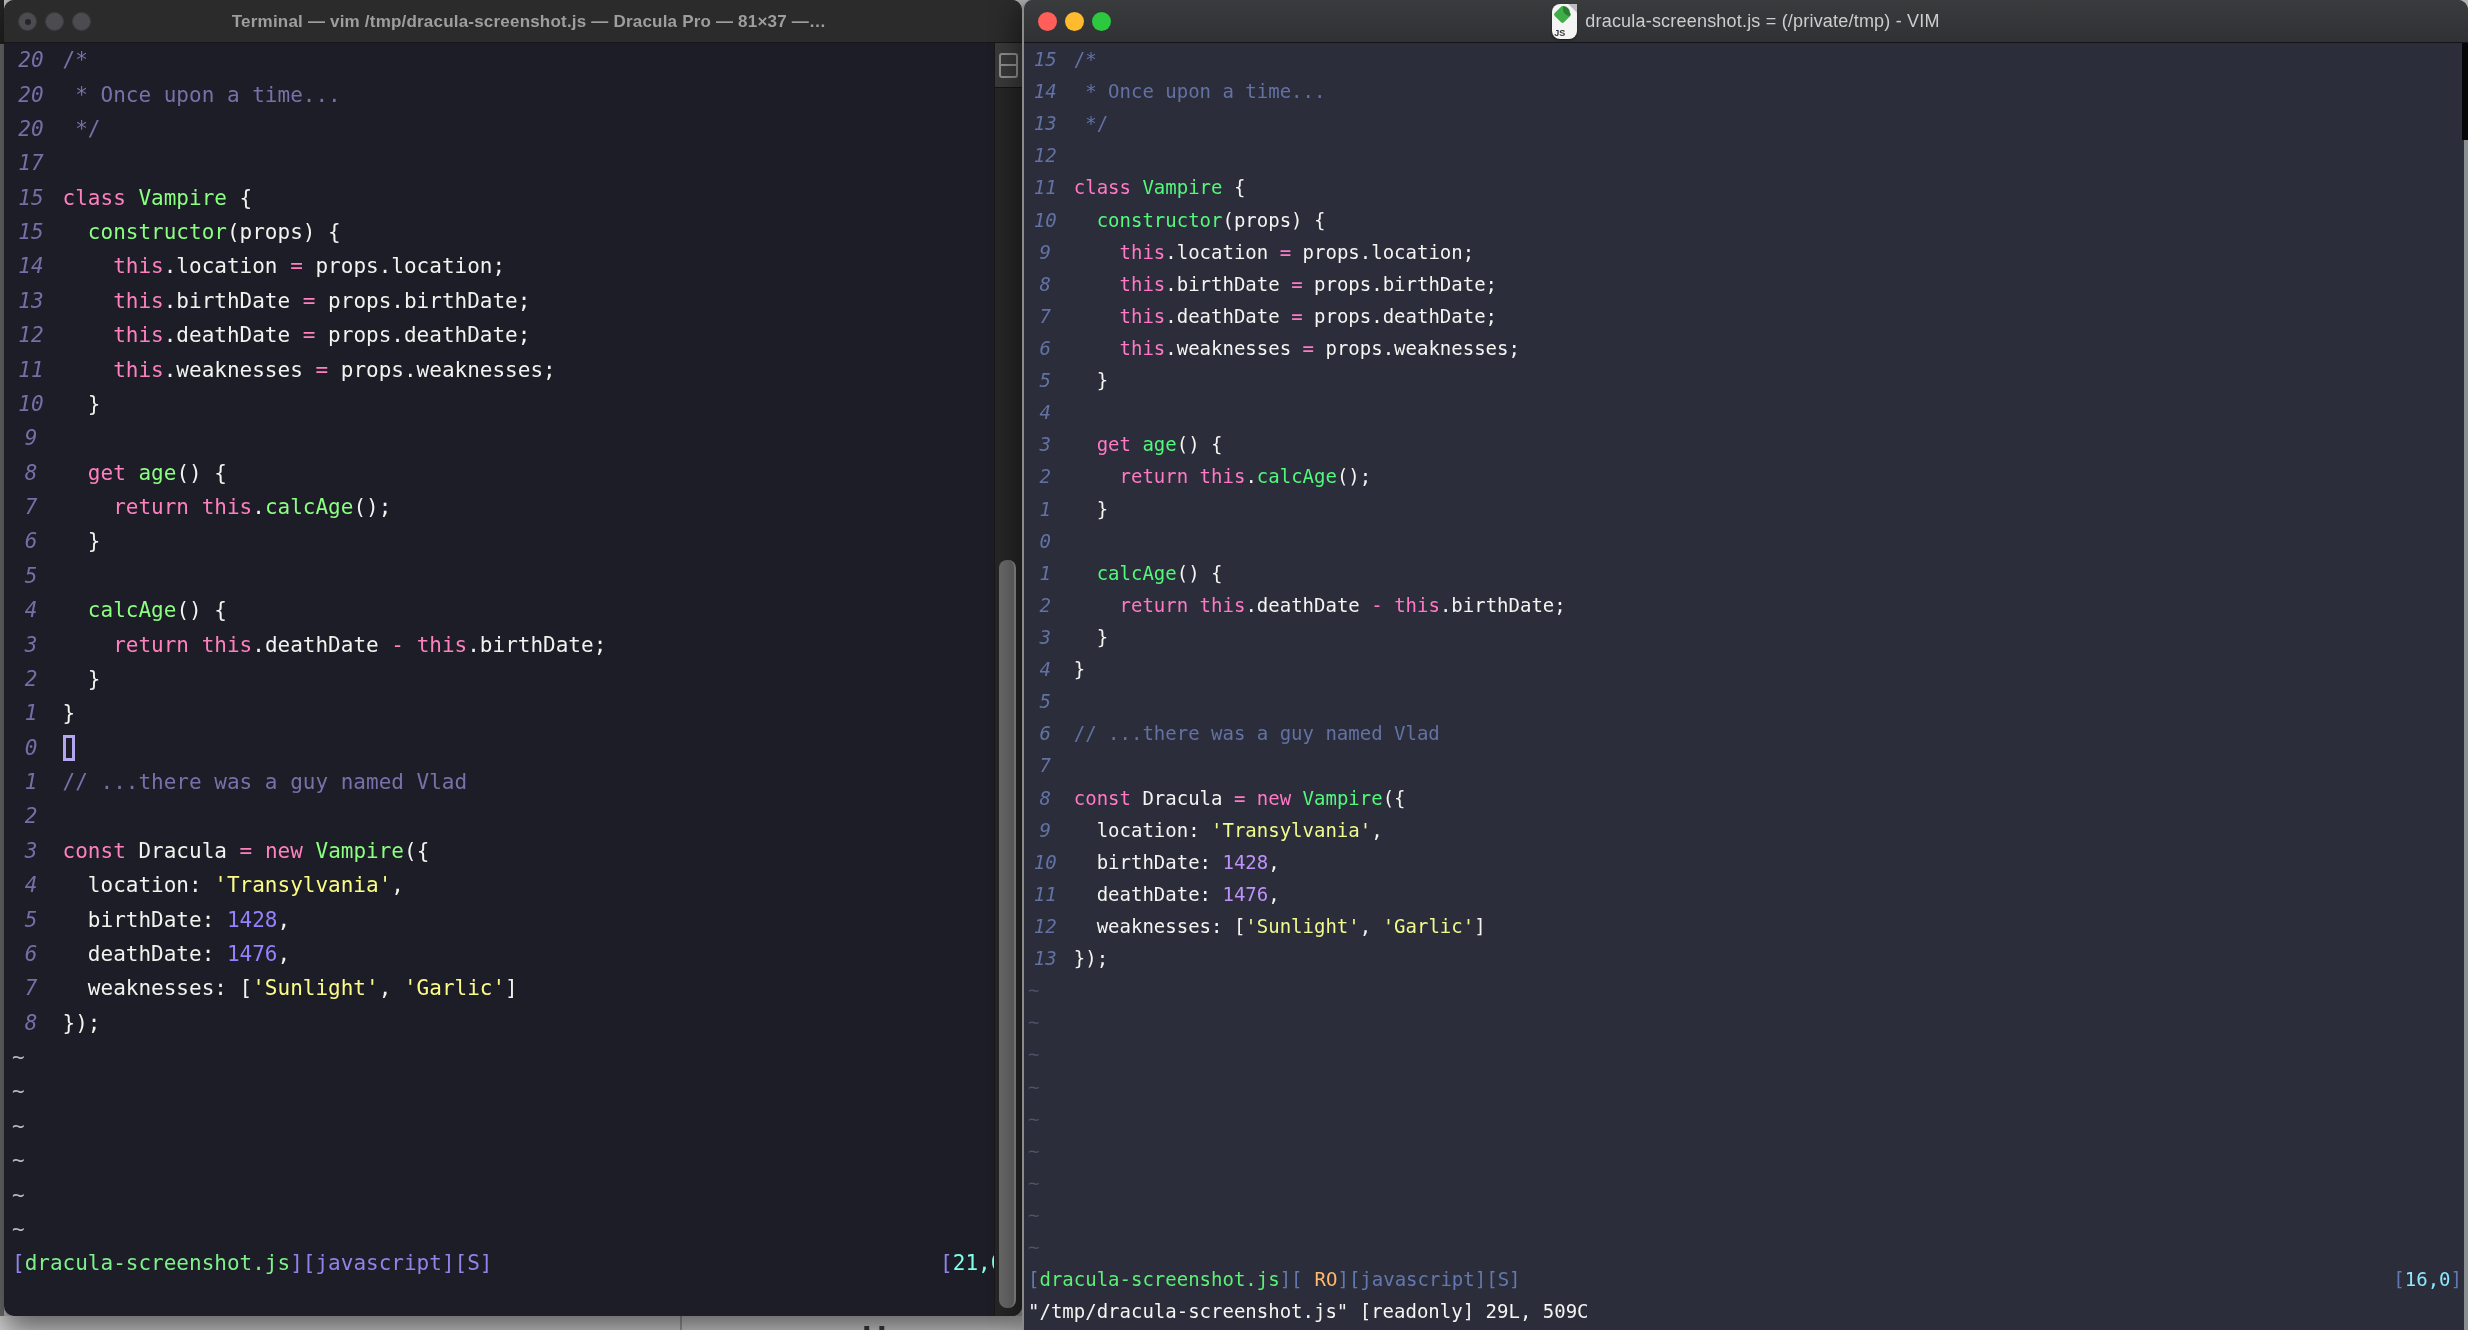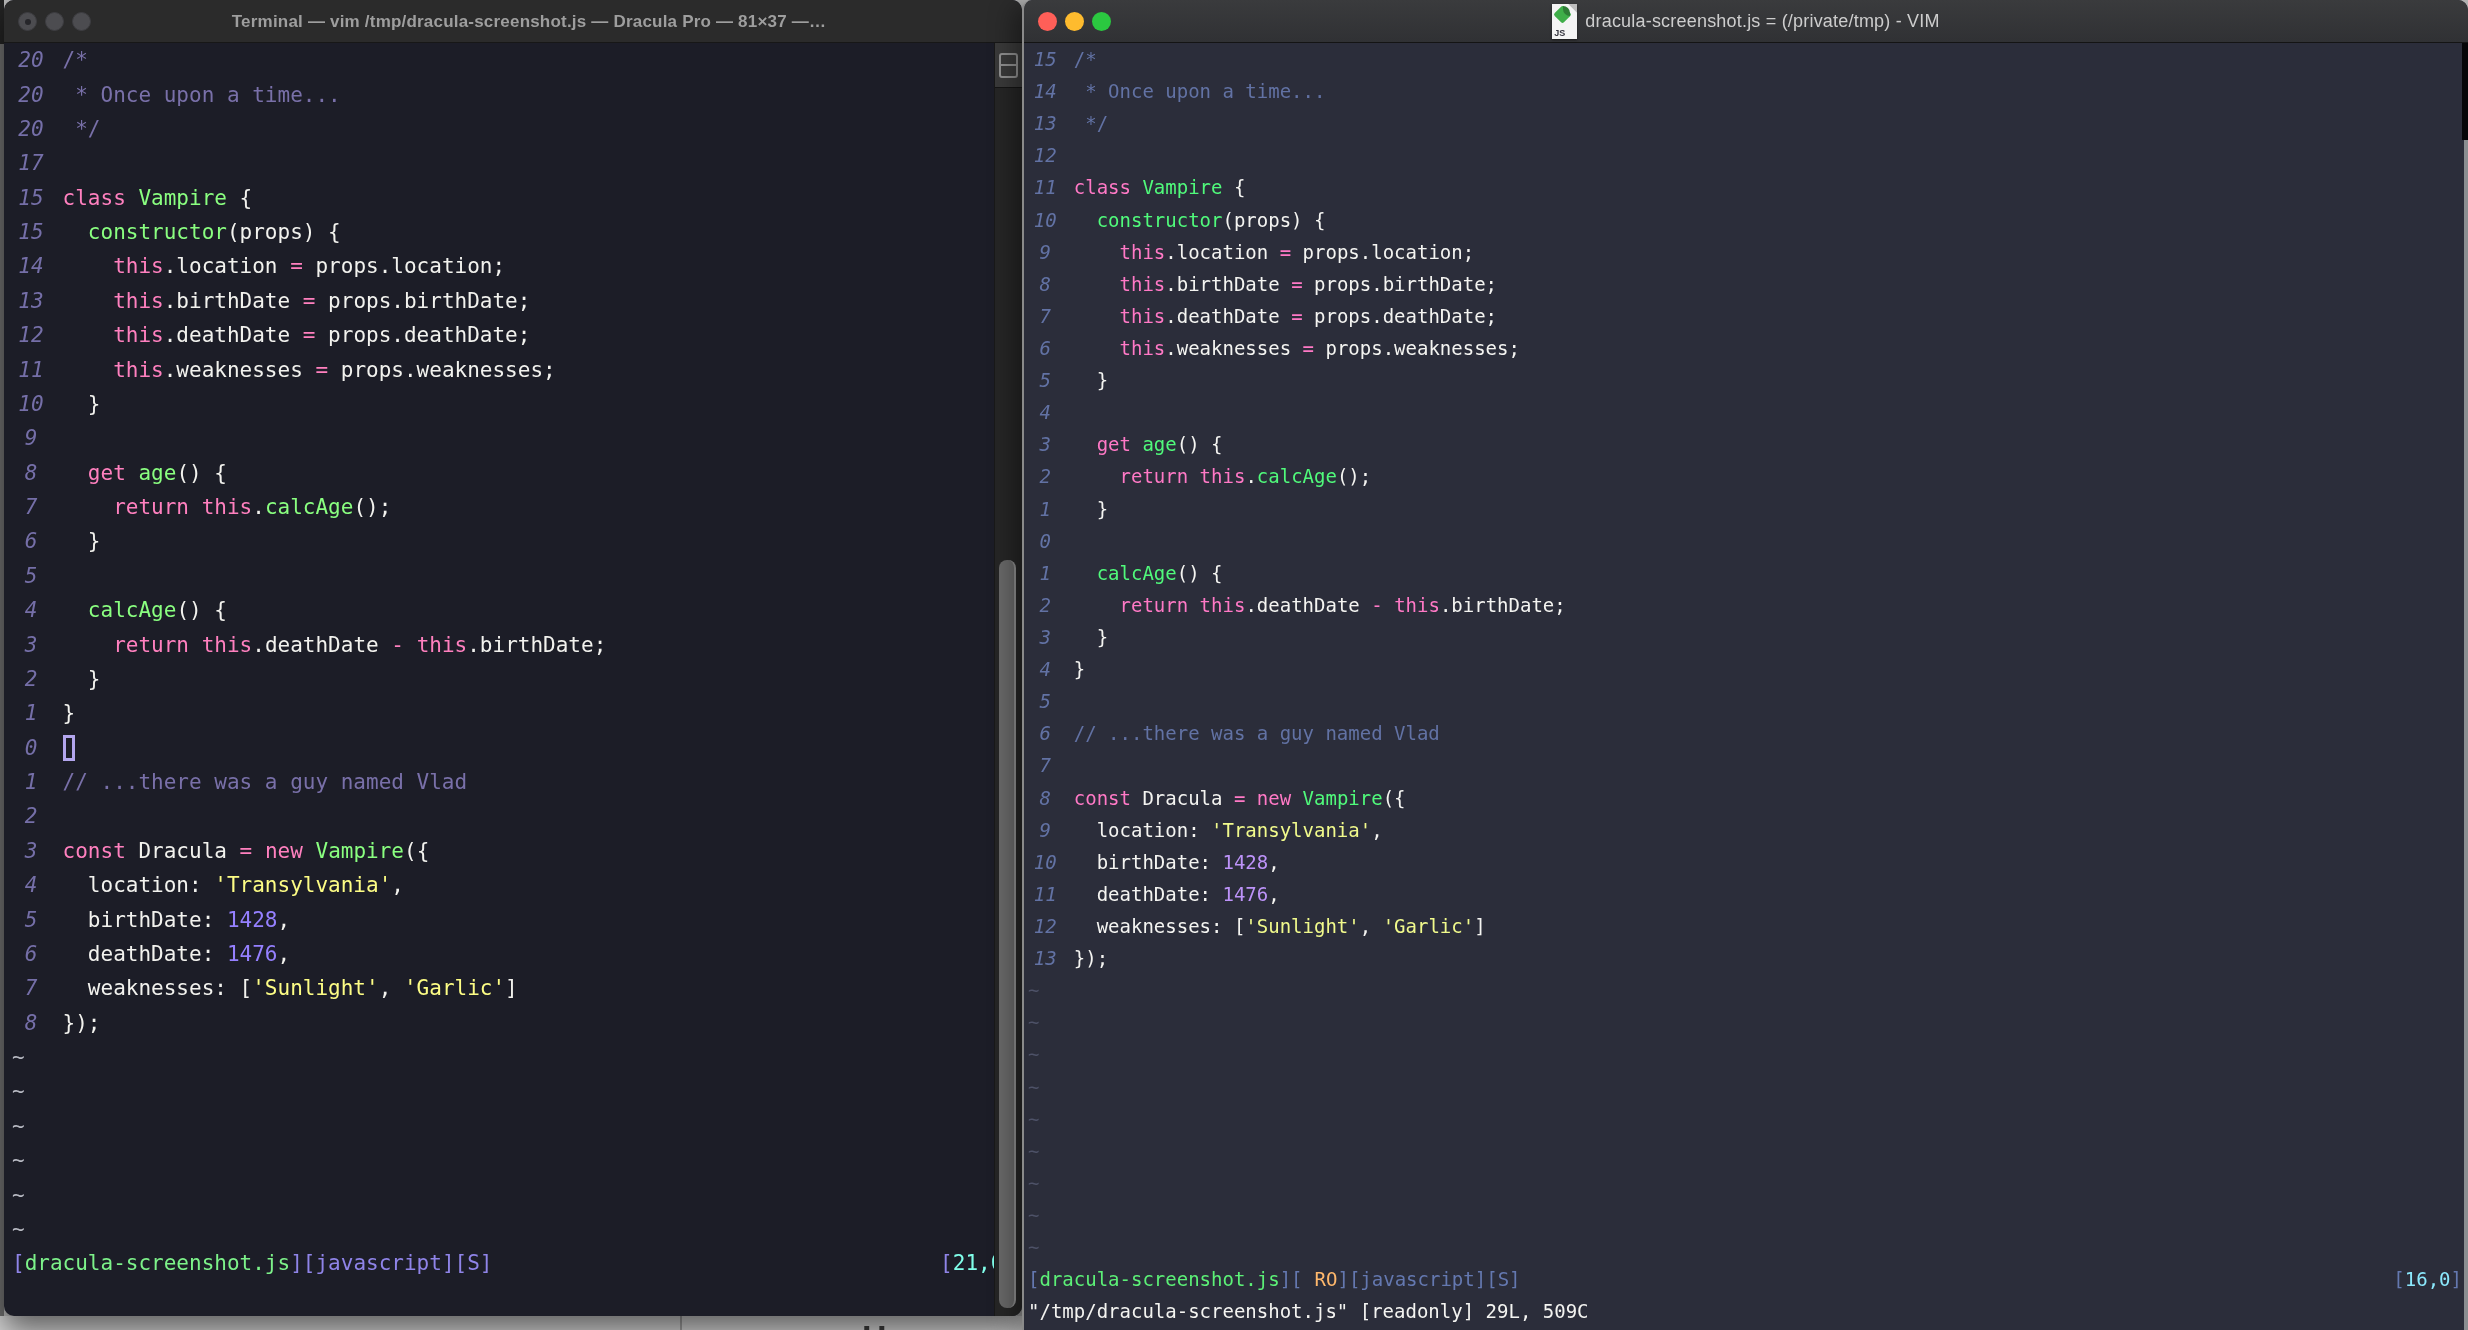--- a/index.html
+++ b/index.html
@@ -42,21 +42,21 @@
     border-left:2px solid #8a8a8a;box-shadow:-8px 6px 26px rgba(0,0,0,.4);}
   #win-right .titlebar{background:linear-gradient(#3a3b3d,#303134);border-bottom:1px solid #141414;border-radius:8px 8px 0 0;}
   #win-right .light-close{background:#ff5f58;}
   #win-right .light-min{background:#febb2e;}
   #win-right .light-zoom{background:#2bc840;}
   #win-right .tb-title{font-size:18px;font-weight:500;color:#cdcdcd;letter-spacing:.2px;}
   .edge-notch{position:absolute;right:0;top:43px;width:6px;height:97px;background:#060608;}
   .edge-line{position:absolute;right:0;top:140px;width:4px;bottom:0;background:#8a8e91;}
 
   
-  .doc-icon{width:25px;height:35px;background:#f4f4f4;border-radius:0;position:relative;box-shadow:0 1px 2px rgba(0,0,0,.5);}
+  .doc-icon{width:25px;height:35px;background:#f4f4f4;border-radius:8px;position:relative;box-shadow:0 1px 2px rgba(0,0,0,.5);}
   .doc-fold{position:absolute;right:0;top:0;width:9px;height:9px;background:#bdbdbd;clip-path:polygon(0 0,100% 100%,100% 0);}
   .doc-mark{position:absolute;left:4px;top:4px;width:13px;height:13px;background:#3fae49;transform:rotate(45deg);border-radius:2px;}
   .doc-leaf{position:absolute;left:11px;top:2px;width:7px;height:10px;background:#2e7d36;border-radius:0 8px 0 8px;}
   .doc-label{position:absolute;left:2px;bottom:1px;font:bold 9px "Liberation Sans",sans-serif;color:#35353f;}
 
   
   .pane{position:absolute;left:0;right:0;top:43px;bottom:0;font-family:"DejaVu Sans Mono",monospace;}
   .pane-left{--rowh:34.38px;--fs:21px;--pl:8px;
     --fg:#f2f2ee;--pink:#ff80bf;--green:#8aff80;--yellow:#fdfd85;--purple:#9580ff;--comment:#7970a9;
     --linenr:#756fa8;--tilde:#b9bbc4;

